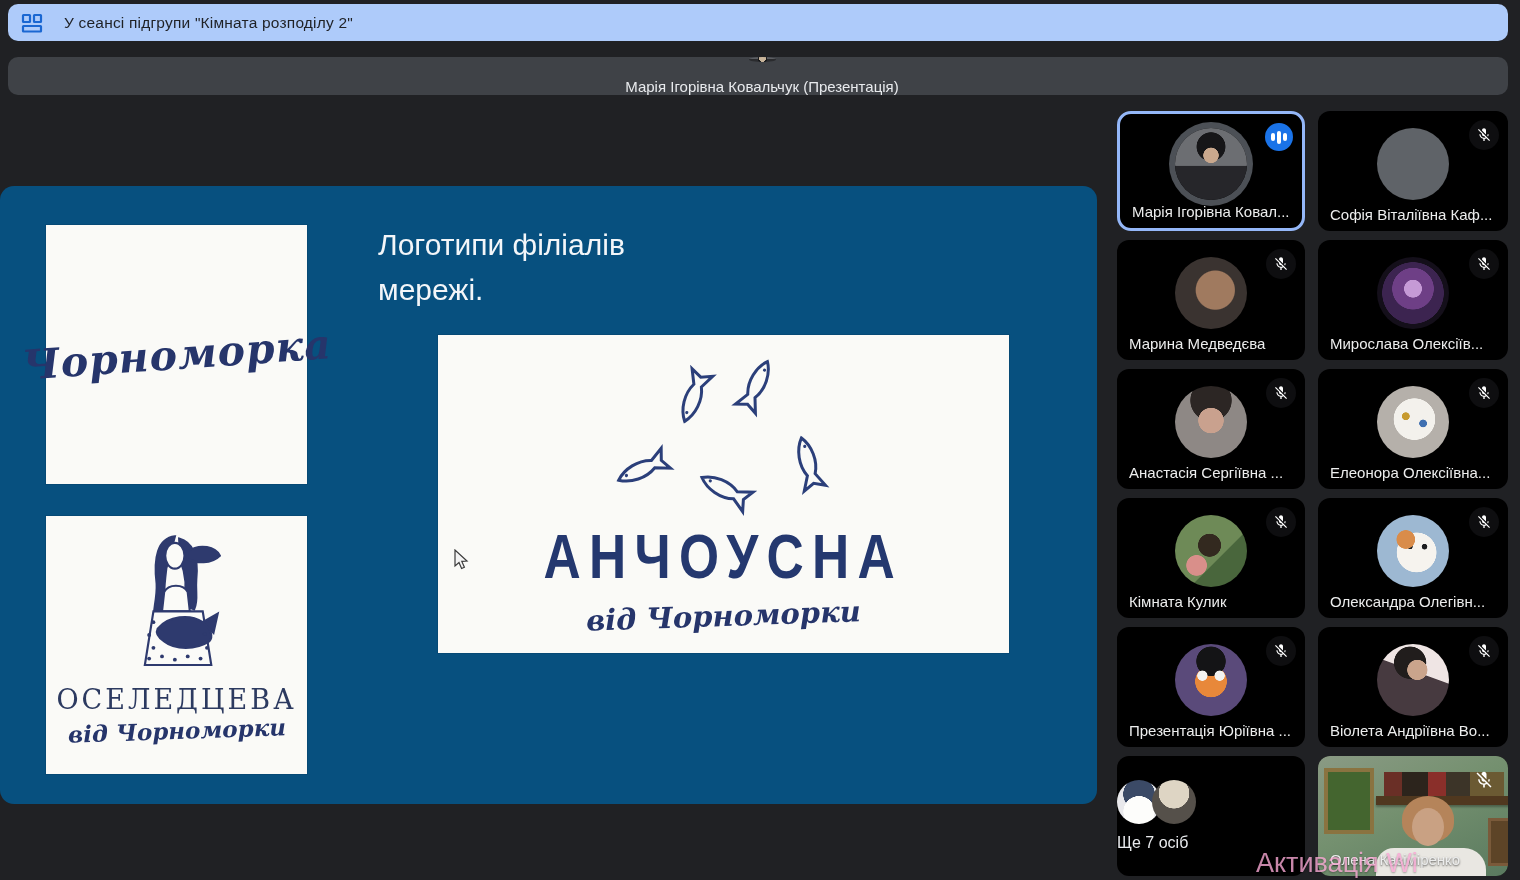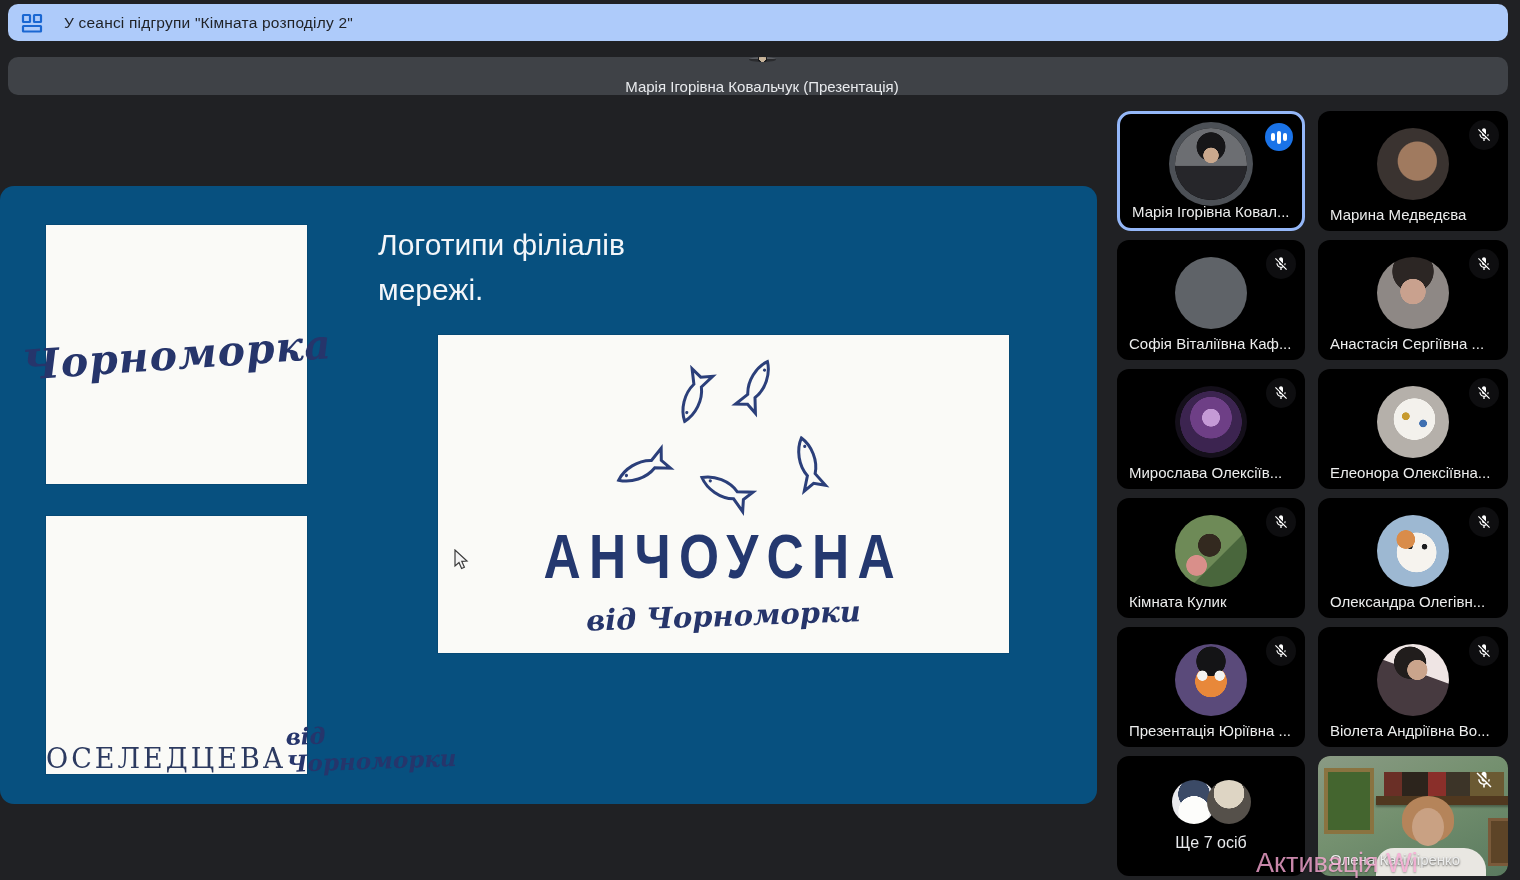--- a/index.html
+++ b/index.html
@@ -39,21 +39,21 @@
   .slide {
     position:absolute; left:0; top:186px; width:1097px; height:618px;
     background:#07507f; border-radius:14px;
   }
   .card {
     position:absolute; background:#fafaf7; box-shadow:0 0 0 1px rgba(0,0,0,.08);
   }
   .card-1 { left:46px; top:39px;  width:261px; height:259px;
     display:flex; align-items:center; justify-content:center; }
   .card-2 { left:46px; top:330px; width:261px; height:258px;
-    display:flex; flex-direction:row; align-items:flex-end; padding-top:14px; }
+    display:flex; flex-direction:column; align-items:center; padding-top:14px; }
   .card-3 { left:438px; top:149px; width:571px; height:318px;
     display:flex; flex-direction:column; align-items:center; padding-top:18px; }
 
   .slide-title {
     position:absolute; left:378px; top:36px;
     font-family:Liberation Sans, sans-serif; font-size:30px; line-height:1.5;
     color:#f3f6f9; font-weight:400;
   }
 
   .script-logo {
@@ -176,21 +176,21 @@
       linear-gradient(#5a4a7a 0 100%);
   }
   .av-violeta {
     background:
       radial-gradient(circle at 56% 36%, #caa48c 0 16%, transparent 17%),
       radial-gradient(circle at 46% 26%, #211d1c 0 24%, transparent 25%),
       linear-gradient(200deg,#efe5e4 0 40%, #473a40 41%);
   }
 
   
-  .tile-overflow { display:flex; flex-direction:column; align-items:center; justify-content:center; gap:10px; }
+  .tile-overflow { display:flex; flex-direction:column; align-items:flex-start; justify-content:center; gap:10px; }
   .mini-avatars { display:flex; }
   .mini-av { width:44px; height:44px; border-radius:50%; }
   .mini-av.cat {
     background:
       radial-gradient(circle at 50% 72%, #fdfdfb 0 40%, transparent 41%),
       radial-gradient(circle at 50% 32%, #3b4a66 0 42%, transparent 43%),
       #e9e9ec;
   }
   .mini-av.capped {
     margin-left:-9px;
@@ -314,57 +314,57 @@
     <span class="avatar av-maria"></span>
     <span class="speak-badge">
         <i></i>
         <i></i>
         <i></i>
       </span>
     <span class="tile-name">Марія Ігорівна Ковал...</span>
   </div>
 
   <div class="tile">
+    <span class="avatar av-sofiia"></span>
+    <span class="mic-badge">
+      <svg width="16" height="16" viewBox="0 0 24 24">
+          <path fill="#fff" d="M19 11h-1.7c0 .74-.16 1.43-.43 2.05l1.23 1.23c.56-.98.9-2.09.9-3.28zm-4.02.17c0-.06.02-.11.02-.17V5c0-1.66-1.34-3-3-3S9 3.34 9 5v.18l5.98 5.99zM4.27 3L3 4.27l6.01 6.01V11c0 1.66 1.33 3 2.99 3 .22 0 .44-.03.65-.08l1.66 1.66c-.71.33-1.5.52-2.31.52-2.76 0-5.3-2.1-5.3-5.1H5c0 3.41 2.72 6.23 6 6.72V21h2v-3.28c.91-.13 1.77-.45 2.54-.9L19.73 21 21 19.73 4.27 3z"></path>
+        </svg>
+    </span>
+    <span class="tile-name">Софія Віталіївна Каф...</span>
+  </div>
+
+  <div class="tile">
     <span class="avatar av-maryna"></span>
     <span class="mic-badge">
       <svg width="16" height="16" viewBox="0 0 24 24">
           <path fill="#fff" d="M19 11h-1.7c0 .74-.16 1.43-.43 2.05l1.23 1.23c.56-.98.9-2.09.9-3.28zm-4.02.17c0-.06.02-.11.02-.17V5c0-1.66-1.34-3-3-3S9 3.34 9 5v.18l5.98 5.99zM4.27 3L3 4.27l6.01 6.01V11c0 1.66 1.33 3 2.99 3 .22 0 .44-.03.65-.08l1.66 1.66c-.71.33-1.5.52-2.31.52-2.76 0-5.3-2.1-5.3-5.1H5c0 3.41 2.72 6.23 6 6.72V21h2v-3.28c.91-.13 1.77-.45 2.54-.9L19.73 21 21 19.73 4.27 3z"></path>
         </svg>
     </span>
     <span class="tile-name">Марина Медведєва</span>
   </div>
 
   <div class="tile">
-    <span class="avatar av-sofiia"></span>
-    <span class="mic-badge">
-      <svg width="16" height="16" viewBox="0 0 24 24">
-          <path fill="#fff" d="M19 11h-1.7c0 .74-.16 1.43-.43 2.05l1.23 1.23c.56-.98.9-2.09.9-3.28zm-4.02.17c0-.06.02-.11.02-.17V5c0-1.66-1.34-3-3-3S9 3.34 9 5v.18l5.98 5.99zM4.27 3L3 4.27l6.01 6.01V11c0 1.66 1.33 3 2.99 3 .22 0 .44-.03.65-.08l1.66 1.66c-.71.33-1.5.52-2.31.52-2.76 0-5.3-2.1-5.3-5.1H5c0 3.41 2.72 6.23 6 6.72V21h2v-3.28c.91-.13 1.77-.45 2.54-.9L19.73 21 21 19.73 4.27 3z"></path>
-        </svg>
-    </span>
-    <span class="tile-name">Софія Віталіївна Каф...</span>
+    <span class="avatar av-myroslava"></span>
+    <span class="mic-badge">
+      <svg width="16" height="16" viewBox="0 0 24 24">
+          <path fill="#fff" d="M19 11h-1.7c0 .74-.16 1.43-.43 2.05l1.23 1.23c.56-.98.9-2.09.9-3.28zm-4.02.17c0-.06.02-.11.02-.17V5c0-1.66-1.34-3-3-3S9 3.34 9 5v.18l5.98 5.99zM4.27 3L3 4.27l6.01 6.01V11c0 1.66 1.33 3 2.99 3 .22 0 .44-.03.65-.08l1.66 1.66c-.71.33-1.5.52-2.31.52-2.76 0-5.3-2.1-5.3-5.1H5c0 3.41 2.72 6.23 6 6.72V21h2v-3.28c.91-.13 1.77-.45 2.54-.9L19.73 21 21 19.73 4.27 3z"></path>
+        </svg>
+    </span>
+    <span class="tile-name">Мирослава Олексіїв...</span>
   </div>
 
   <div class="tile">
     <span class="avatar av-anastasiia"></span>
     <span class="mic-badge">
       <svg width="16" height="16" viewBox="0 0 24 24">
           <path fill="#fff" d="M19 11h-1.7c0 .74-.16 1.43-.43 2.05l1.23 1.23c.56-.98.9-2.09.9-3.28zm-4.02.17c0-.06.02-.11.02-.17V5c0-1.66-1.34-3-3-3S9 3.34 9 5v.18l5.98 5.99zM4.27 3L3 4.27l6.01 6.01V11c0 1.66 1.33 3 2.99 3 .22 0 .44-.03.65-.08l1.66 1.66c-.71.33-1.5.52-2.31.52-2.76 0-5.3-2.1-5.3-5.1H5c0 3.41 2.72 6.23 6 6.72V21h2v-3.28c.91-.13 1.77-.45 2.54-.9L19.73 21 21 19.73 4.27 3z"></path>
         </svg>
     </span>
     <span class="tile-name">Анастасія Сергіївна ...</span>
-  </div>
-
-  <div class="tile">
-    <span class="avatar av-myroslava"></span>
-    <span class="mic-badge">
-      <svg width="16" height="16" viewBox="0 0 24 24">
-          <path fill="#fff" d="M19 11h-1.7c0 .74-.16 1.43-.43 2.05l1.23 1.23c.56-.98.9-2.09.9-3.28zm-4.02.17c0-.06.02-.11.02-.17V5c0-1.66-1.34-3-3-3S9 3.34 9 5v.18l5.98 5.99zM4.27 3L3 4.27l6.01 6.01V11c0 1.66 1.33 3 2.99 3 .22 0 .44-.03.65-.08l1.66 1.66c-.71.33-1.5.52-2.31.52-2.76 0-5.3-2.1-5.3-5.1H5c0 3.41 2.72 6.23 6 6.72V21h2v-3.28c.91-.13 1.77-.45 2.54-.9L19.73 21 21 19.73 4.27 3z"></path>
-        </svg>
-    </span>
-    <span class="tile-name">Мирослава Олексіїв...</span>
   </div>
 
   <div class="tile">
     <span class="avatar av-eleonora"></span>
     <span class="mic-badge">
       <svg width="16" height="16" viewBox="0 0 24 24">
           <path fill="#fff" d="M19 11h-1.7c0 .74-.16 1.43-.43 2.05l1.23 1.23c.56-.98.9-2.09.9-3.28zm-4.02.17c0-.06.02-.11.02-.17V5c0-1.66-1.34-3-3-3S9 3.34 9 5v.18l5.98 5.99zM4.27 3L3 4.27l6.01 6.01V11c0 1.66 1.33 3 2.99 3 .22 0 .44-.03.65-.08l1.66 1.66c-.71.33-1.5.52-2.31.52-2.76 0-5.3-2.1-5.3-5.1H5c0 3.41 2.72 6.23 6 6.72V21h2v-3.28c.91-.13 1.77-.45 2.54-.9L19.73 21 21 19.73 4.27 3z"></path>
         </svg>
     </span>
     <span class="tile-name">Елеонора Олексіївна...</span>

